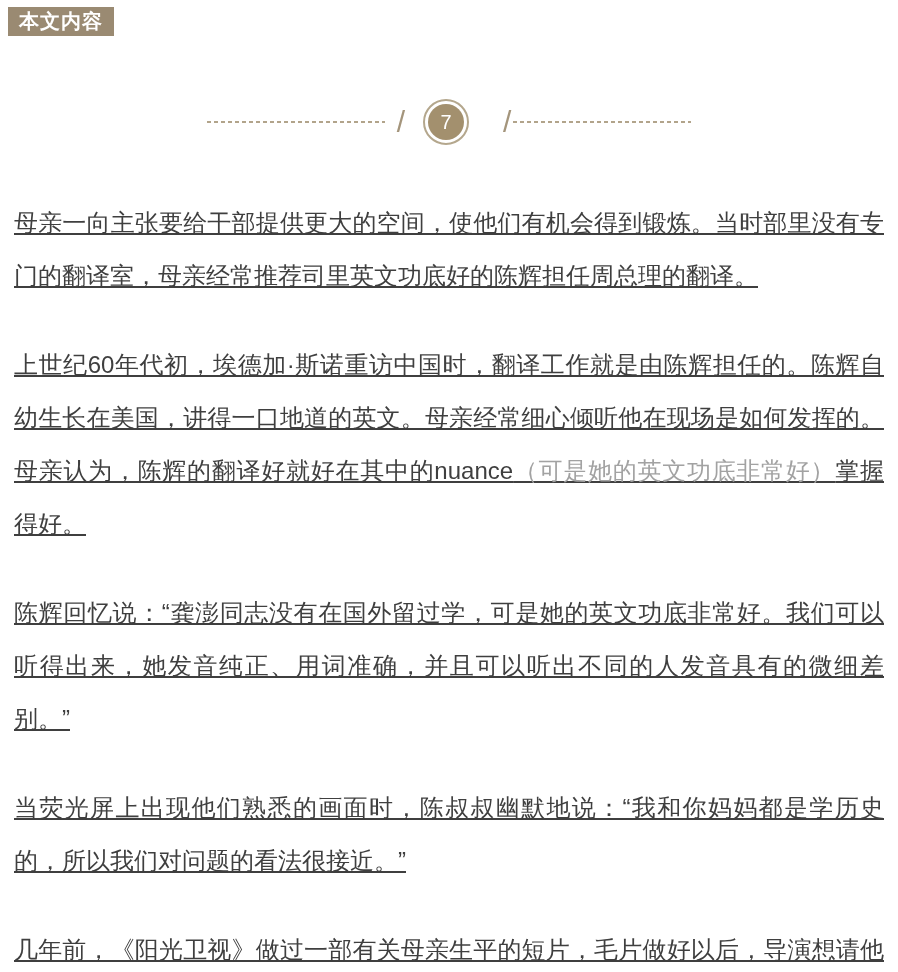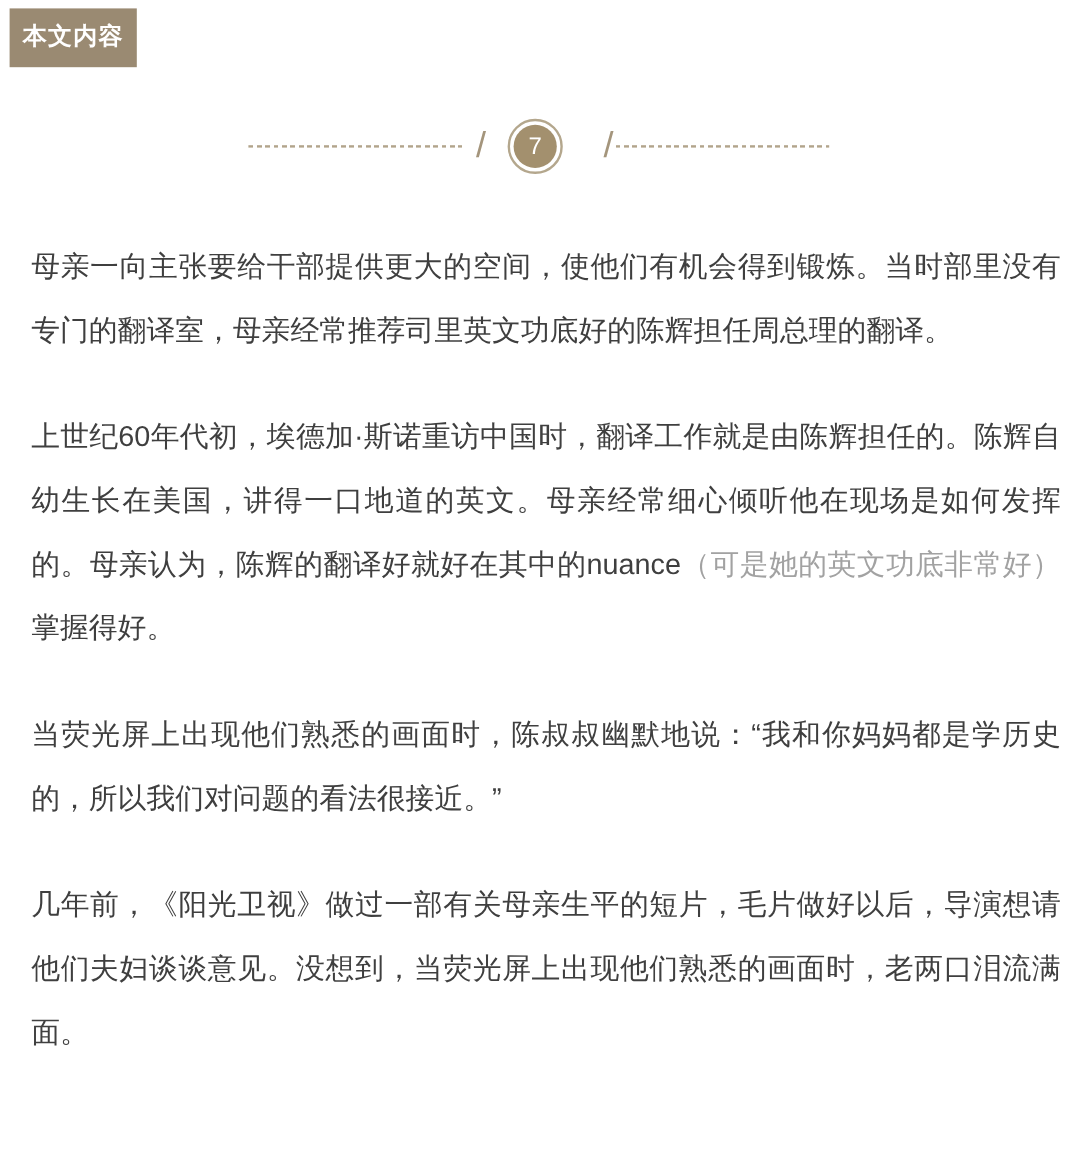--- a/index.html
+++ b/index.html
@@ -17,21 +17,21 @@
   }
   .badge {
     position: absolute;
     top: 7px;
     left: 8px;
     background: var(--badge-bg, #9a8a72);
     color: #ffffff;
     font-size: 20px;
     font-weight: bold;
     line-height: 23px;
-    padding: 13px 11px;
+    padding: 3px 11px;
     letter-spacing: 1px;
   }
   .divider {
     position: absolute;
     top: 98px;
     left: 0;
     right: 0;
     height: 48px;
     display: flex;
     justify-content: center;
@@ -85,21 +85,22 @@
     position: absolute;
     top: 196px;
     left: 14px;
     right: 14px;
     font-size: 24px;
     line-height: 53px;
     color: var(--text-color, #3f3f3f);
     text-align: justify;
   }
   .article p {
-    margin: 0 0 36px 12px;
+    margin: 0 0 36px 0;
+    text-decoration: underline;
   }
   .muted {
     color: var(--muted-color, #a2a2a2);
   }
 </style>
 </head>
 <body>
 
 <div class="page">
 
@@ -113,17 +114,18 @@
         <span class="circle-num">7</span>
       </span>
     </span>
     <span class="slash s-right">/</span>
     <span class="dash-line"></span>
   </div>
 
   <div class="article">
     <p>母亲一向主张要给干部提供更大的空间，使他们有机会得到锻炼。当时部里没有专门的翻译室，母亲经常推荐司里英文功底好的陈辉担任周总理的翻译。</p>
     <p><span>上世纪60年代初，埃德加·斯诺重访中国时，翻译工作就是由陈辉担任的。陈辉自幼生长在美国，讲得一口地道的英文。母亲经常细心倾听他在现场是如何发挥的。母亲认为，陈辉的翻译好就好在其中的nuance</span><span class="muted">（可是她的英文功底非常好）</span><span>掌握得好。</span></p>
+    <p>陈辉回忆说：“龚澎同志没有在国外留过学，可是她的英文功底非常好。我们可以听得出来，她发音纯正、用词准确，并且可以听出不同的人发音具有的微细差别。”</p>
     <p>当荧光屏上出现他们熟悉的画面时，陈叔叔幽默地说：“我和你妈妈都是学历史的，所以我们对问题的看法很接近。”</p>
     <p>几年前，《阳光卫视》做过一部有关母亲生平的短片，毛片做好以后，导演想请他们夫妇谈谈意见。没想到，当荧光屏上出现他们熟悉的画面时，老两口泪流满面。</p>
   </div>
 
 </div>
 
 </body></html>

